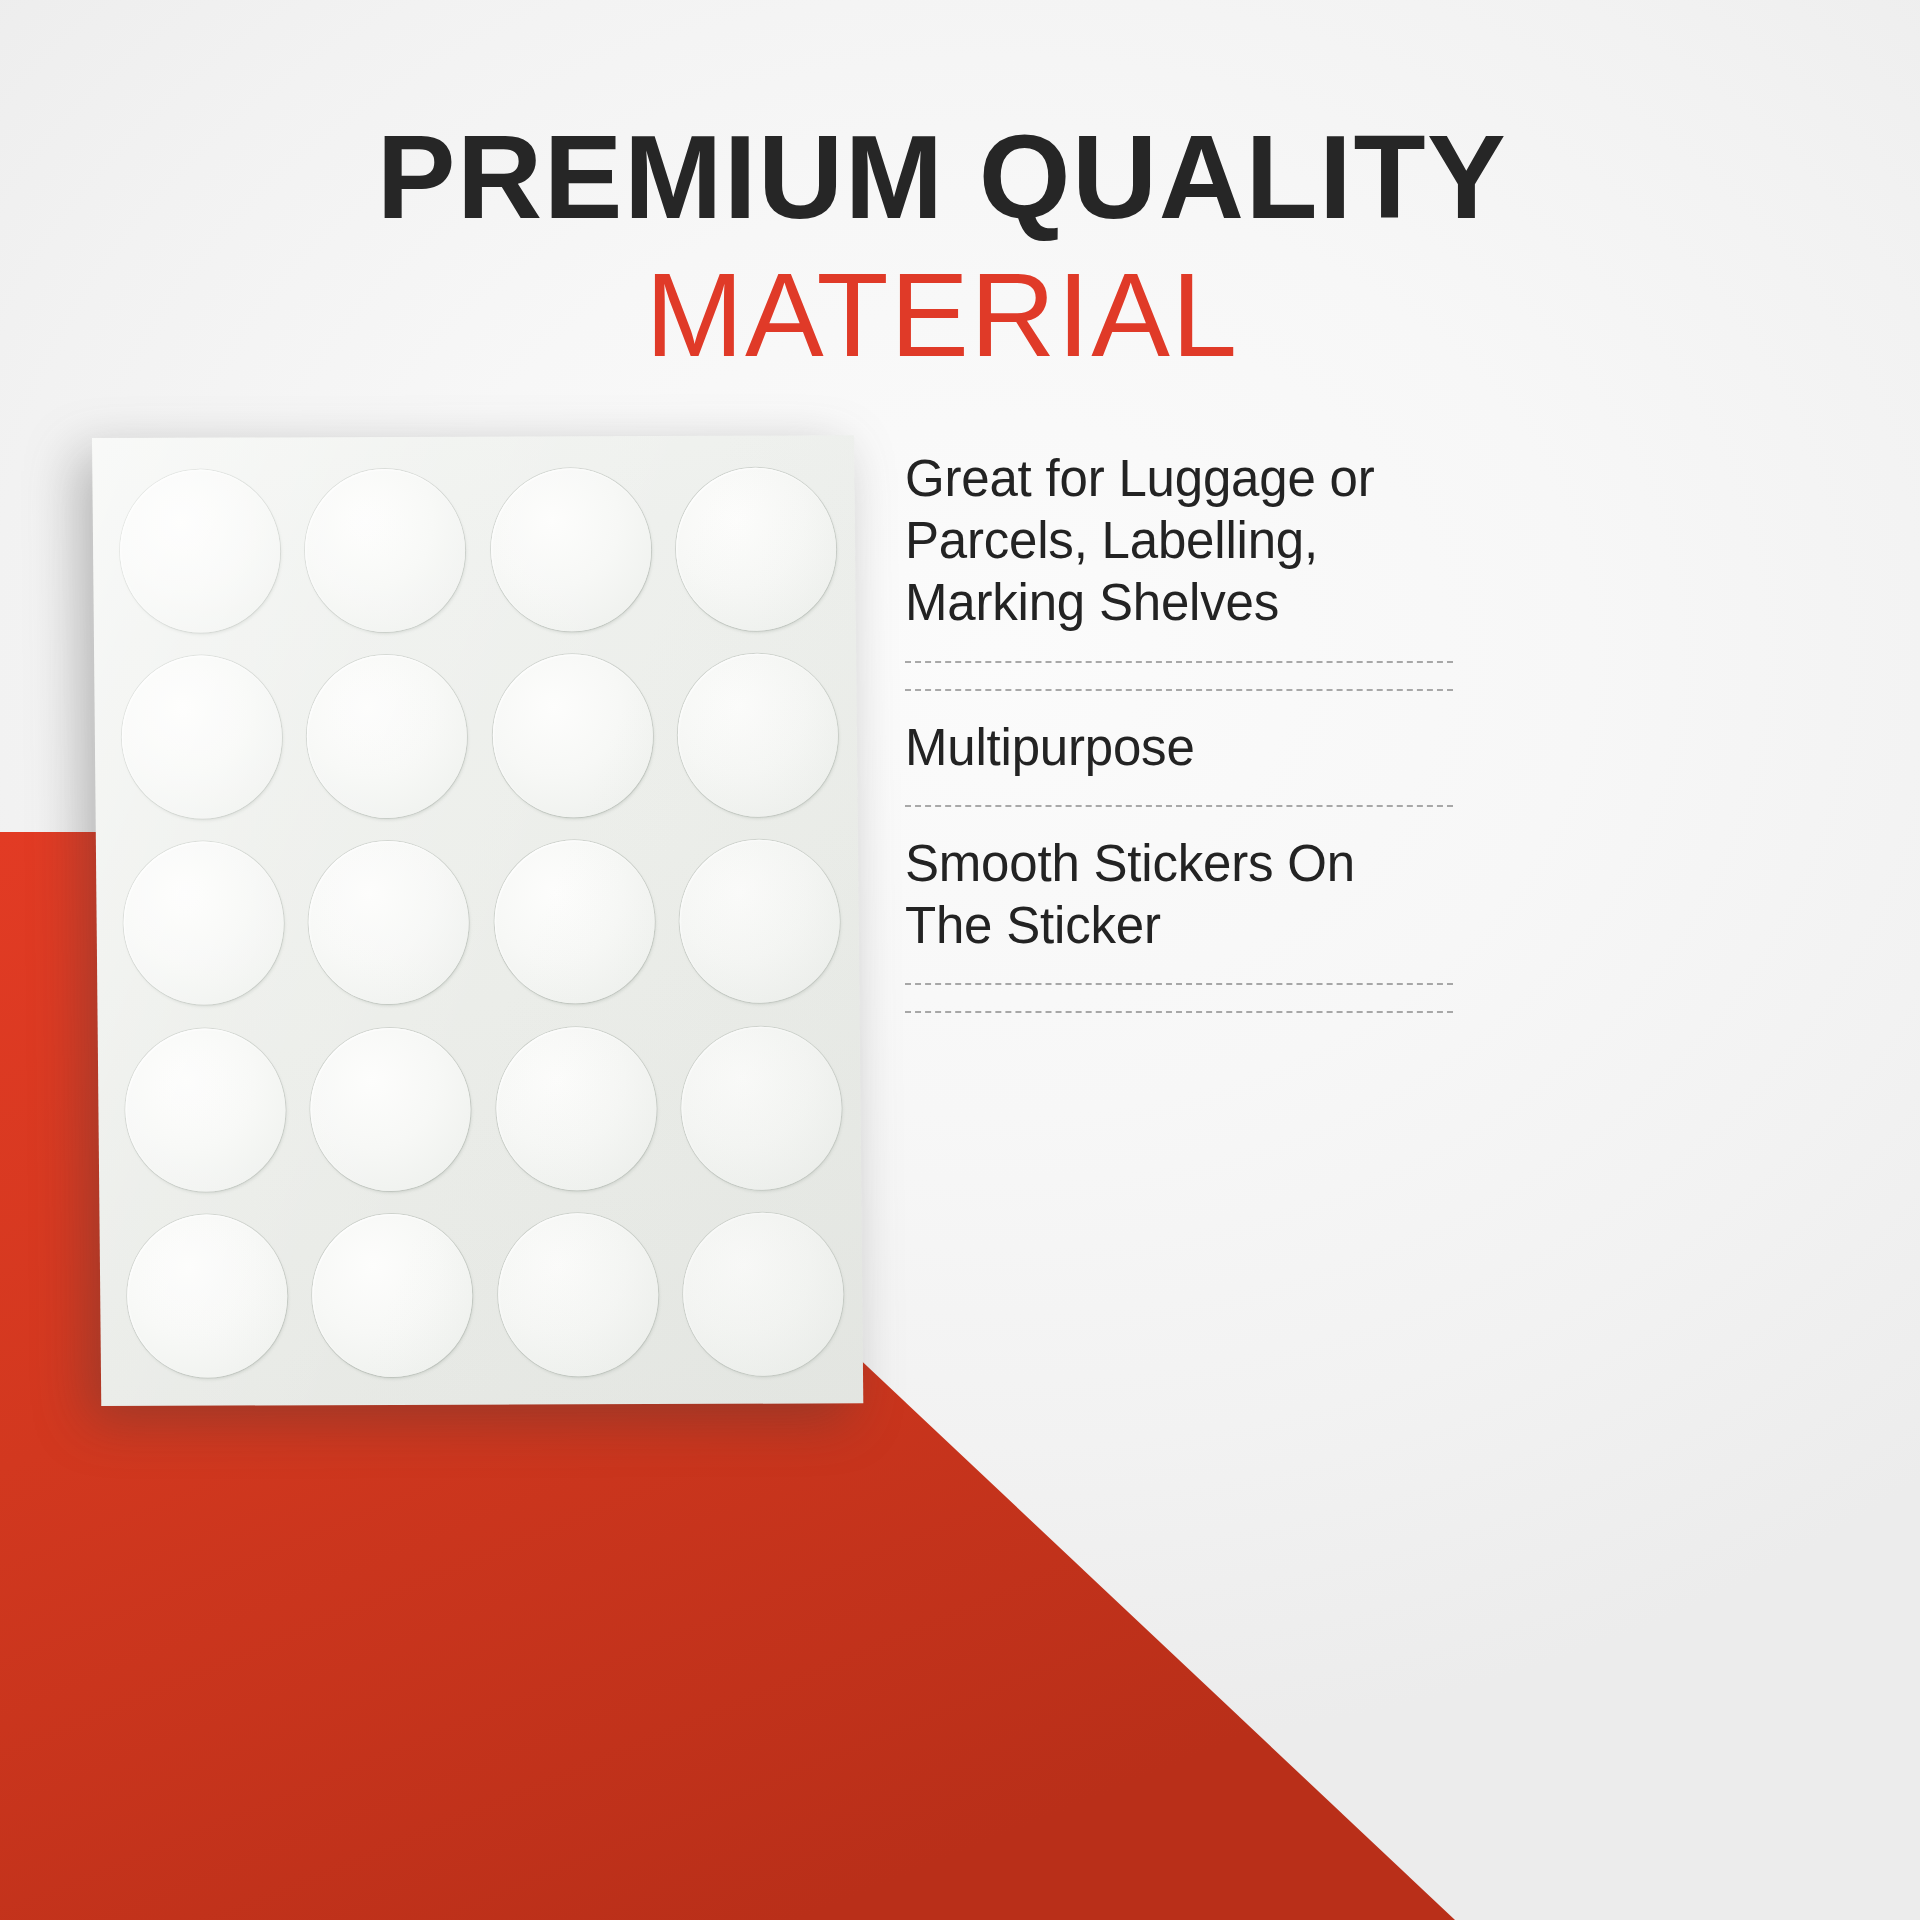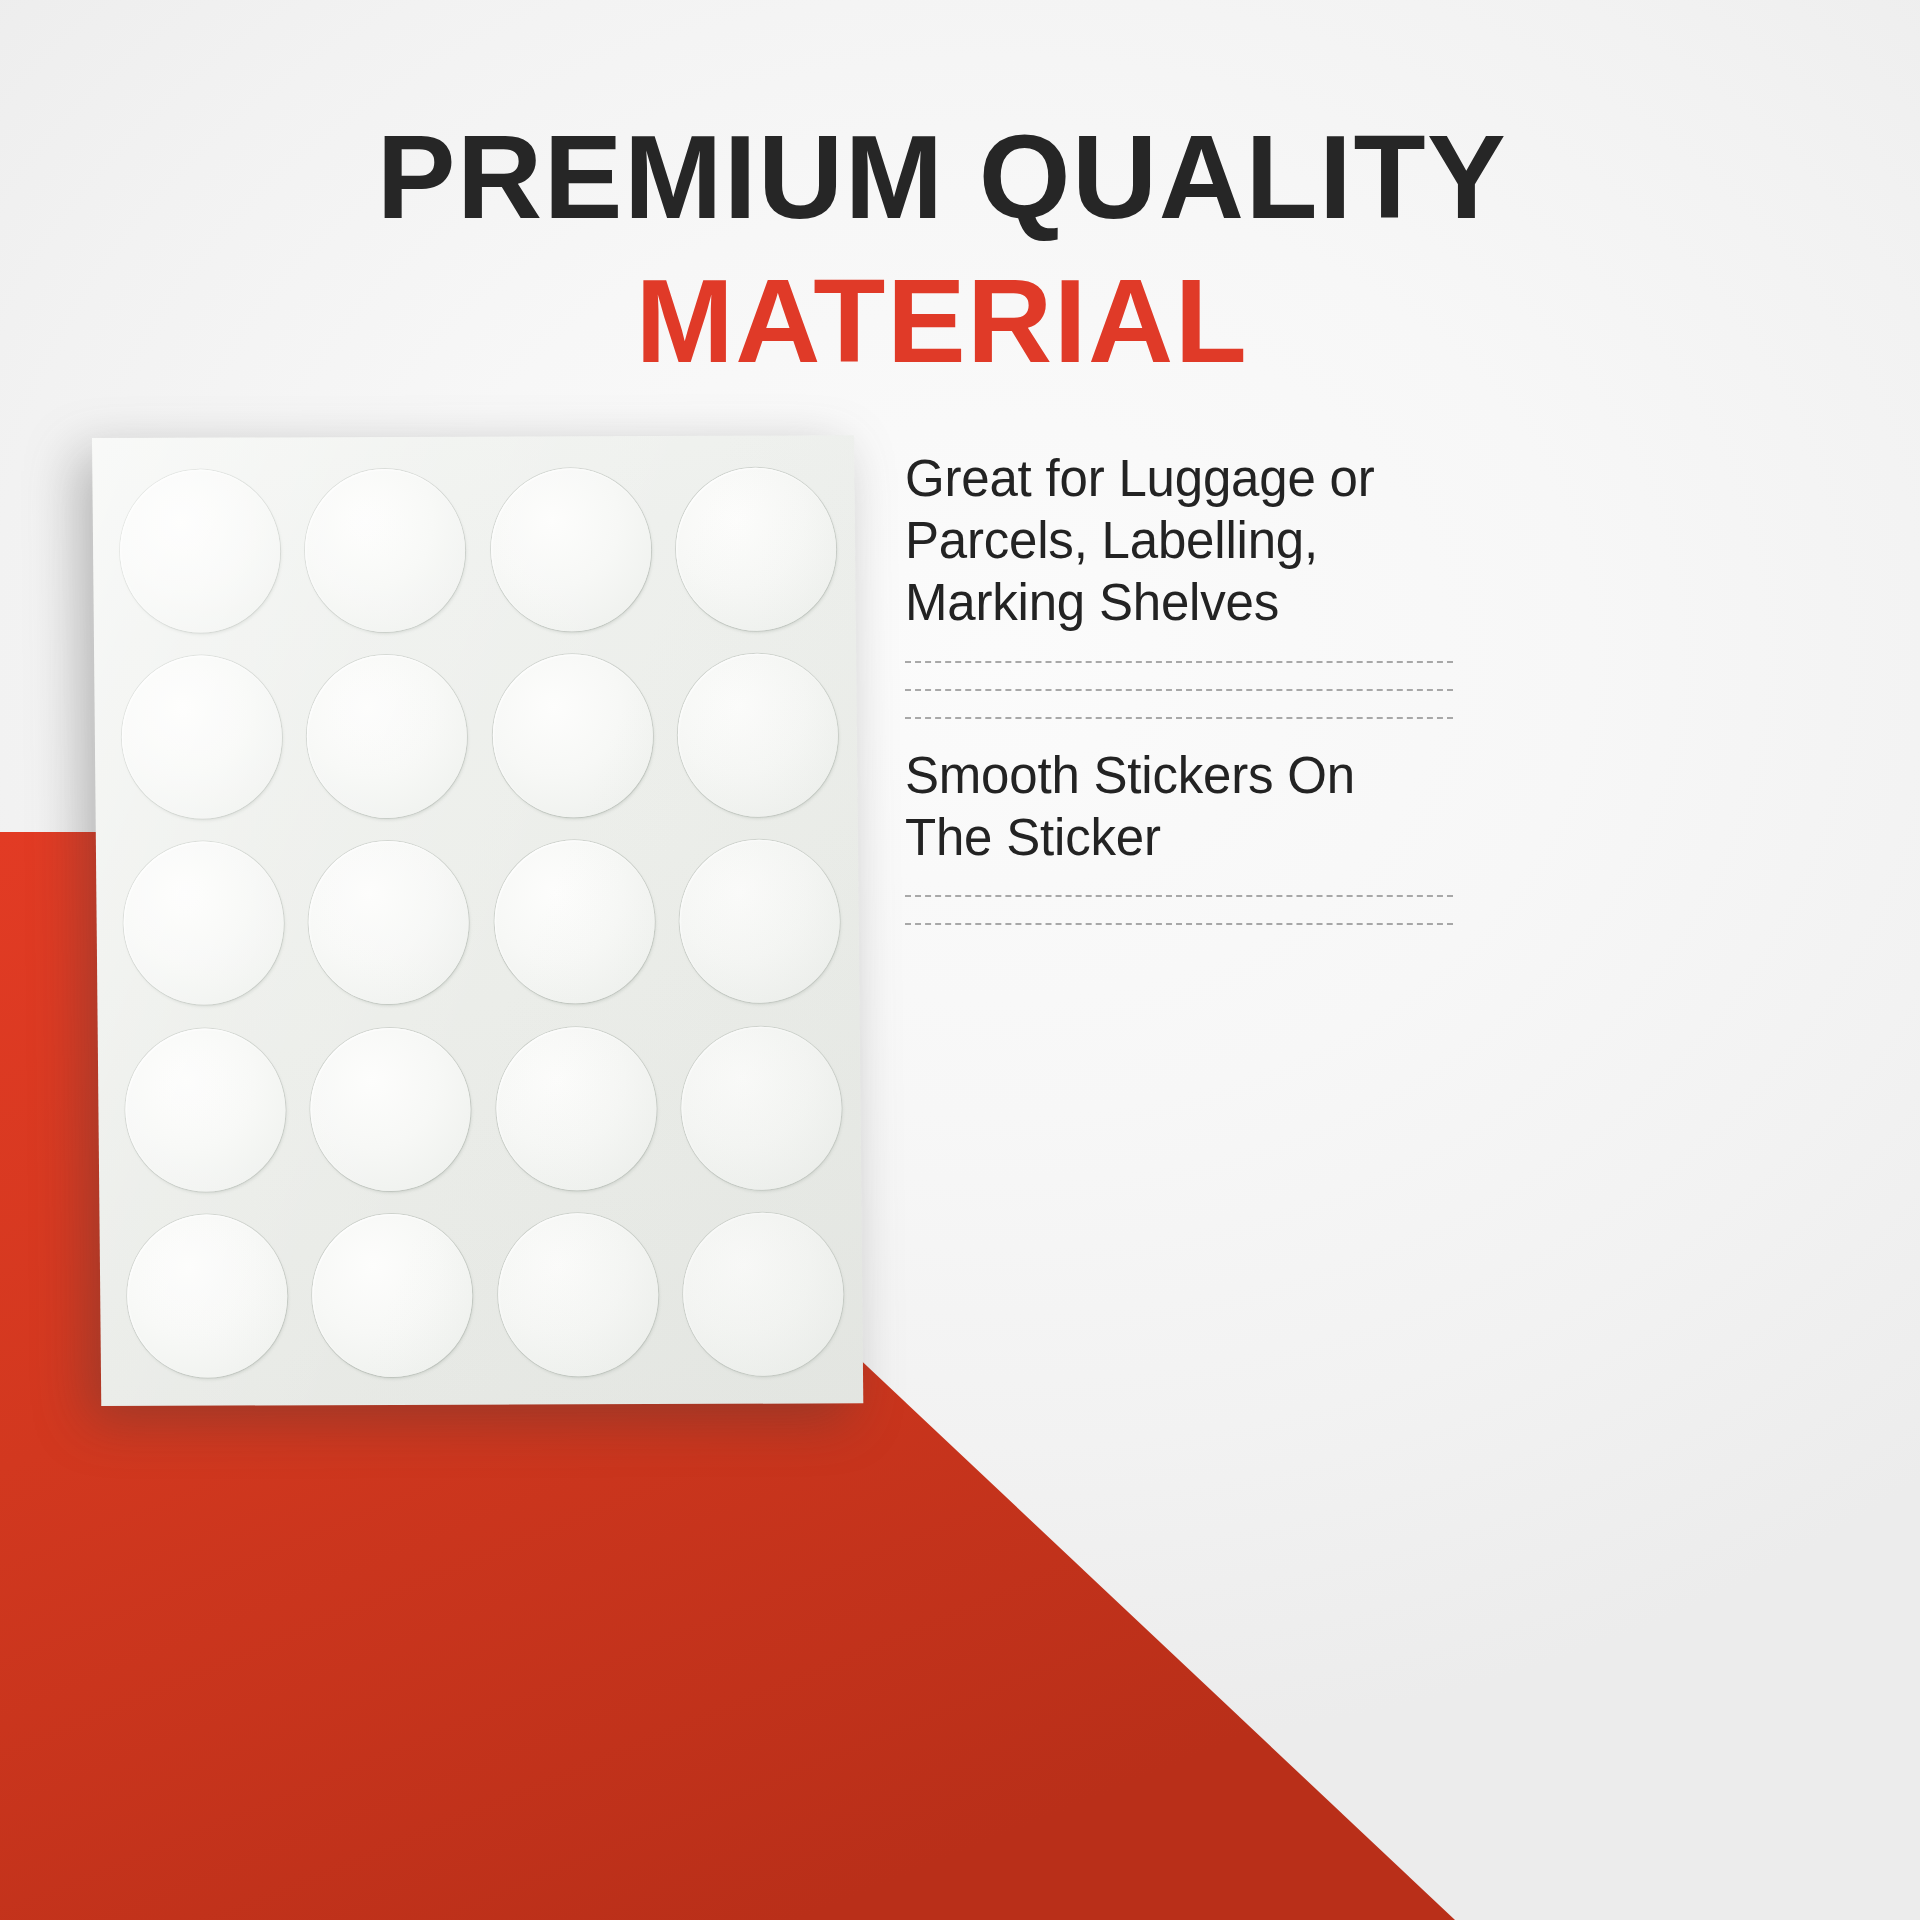--- a/index.html
+++ b/index.html
@@ -41,23 +41,23 @@
   .headline-line1 {
     display: block;
     font-size: 118px;
     font-weight: 700;
     letter-spacing: 1.5px;
     color: #262626;
     white-space: nowrap;
   }
   .headline-line2 {
     display: block;
-    margin-top: 26px;
+    margin-top: 20px;
     font-size: 118px;
-    font-weight: 700;
+    font-weight: 400;
     letter-spacing: 1.5px;
     color: #e03a28;
     white-space: nowrap;
   }
 
   
   .product-photo {
     position: absolute;
     left: 92px;
     top: 438px;
@@ -225,20 +225,21 @@
       </div>
     </div>
   </div>
 
   <div class="feature-list">
     <div class="feature-item">Great for Luggage or Parcels, Labelling, Marking Shelves</div>
     <div class="feature-sep"></div>
 
     <div class="feature-sep"></div>
 
+    <div class="feature-item">Multipurpose</div>
     <div class="feature-sep"></div>
 
     <div class="feature-item">Smooth Stickers On The Sticker</div>
     <div class="feature-sep"></div>
 
     <div class="feature-sep"></div>
   </div>
 
 </div>
 

